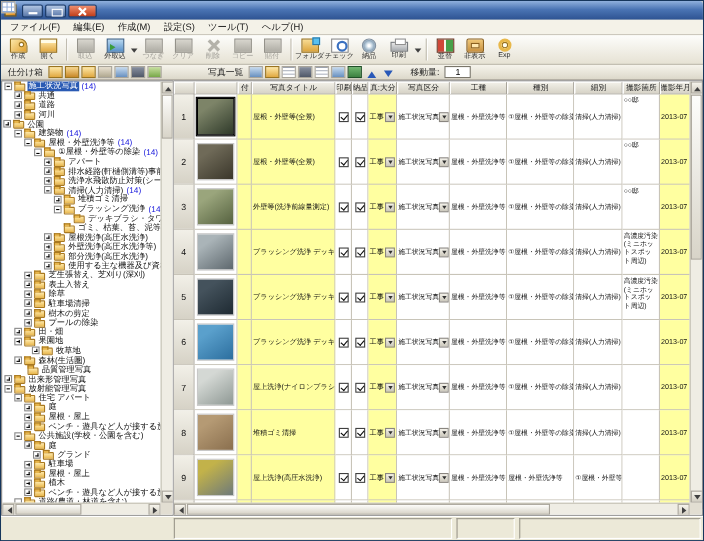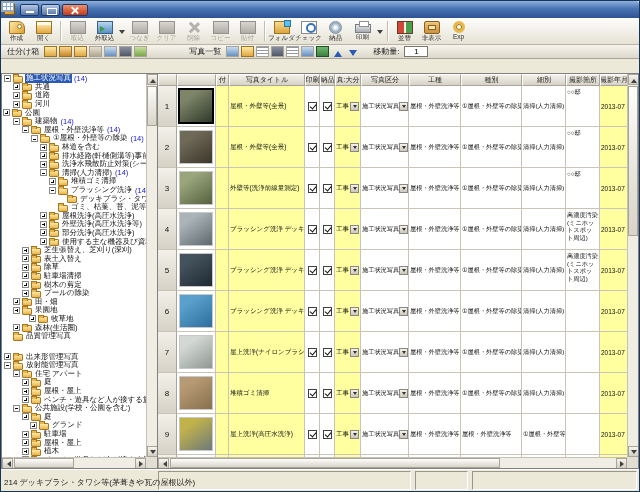--- a/index.html
+++ b/index.html
@@ -133,20 +133,28 @@
 
 <div class="window">
 
   <div class="titlebar">
     <div class="app-icon"></div>
     <div class="winbtn wb-min"></div>
     <div class="winbtn wb-max"></div>
     <div class="winbtn close wb-close"></div>
   </div>
 
+  <div class="menubar">
+      <div class="menu-item">ファイル(F)</div>
+      <div class="menu-item">編集(E)</div>
+      <div class="menu-item">作成(M)</div>
+      <div class="menu-item">設定(S)</div>
+      <div class="menu-item">ツール(T)</div>
+      <div class="menu-item">ヘルプ(H)</div>
+    </div>
 
   <div class="toolbar">
       <div class="tbtn">
         <div class="ic ic-create"></div>
         <span class="tlabel">作成</span>
       </div>
       <div class="tbtn">
         <div class="ic ic-open"></div>
         <span class="tlabel">開く</span>
       </div>
@@ -288,21 +296,21 @@
           </div>
           <div class="tree-row" style="padding-left: 29px;">
             <span class="tw-box"></span>
             <span class="tw-folder"></span>
             <span class="tw-label">①屋根・外壁等の除染</span>
             <span class="tw-count">(14)</span>
           </div>
           <div class="tree-row" style="padding-left: 38px;">
             <span class="tw-box plus"></span>
             <span class="tw-folder"></span>
-            <span class="tw-label">林道を含む</span>
+            <span class="tw-label">アパート</span>
           </div>
           <div class="tree-row" style="padding-left: 38px;">
             <span class="tw-box plus"></span>
             <span class="tw-folder"></span>
             <span class="tw-label">排水経路(軒樋側溝等)事前</span>
           </div>
           <div class="tree-row" style="padding-left: 38px;">
             <span class="tw-box plus"></span>
             <span class="tw-folder"></span>
             <span class="tw-label">洗浄水飛散防止対策(シート)</span>
@@ -397,26 +405,26 @@
           <div class="tree-row" style="padding-left: 27px;">
             <span class="tw-box plus"></span>
             <span class="tw-folder"></span>
             <span class="tw-label">牧草地</span>
           </div>
           <div class="tree-row" style="padding-left: 11px;">
             <span class="tw-box plus"></span>
             <span class="tw-folder"></span>
             <span class="tw-label">森林(生活圏)</span>
           </div>
+          <div class="tree-row" style="padding-left: 14px;">
+            <span class="tw-spacer"></span>
+            <span class="tw-folder"></span>
+            <span class="tw-label">品質管理写真</span>
+          </div>
           <div class="tree-row" style="padding-left: 2px;">
-            <span class="tw-spacer"></span>
-            <span class="tw-folder"></span>
-            <span class="tw-label">品質管理写真</span>
-          </div>
-          <div class="tree-row" style="padding-left: 2px; margin-top: 12px;">
             <span class="tw-box plus"></span>
             <span class="tw-folder"></span>
             <span class="tw-label">出来形管理写真</span>
           </div>
           <div class="tree-row" style="padding-left: 2px;">
             <span class="tw-box"></span>
             <span class="tw-folder"></span>
             <span class="tw-label">放射能管理写真</span>
           </div>
           <div class="tree-row" style="padding-left: 11px;">
@@ -789,16 +797,15 @@
     </div>
 
   </div>
 
   <div class="statusbar">
     <div class="status-panels">
       <div class="spanel" style="width:253px"></div>
       <div class="spanel" style="width:53px"></div>
       <div class="spanel" style="flex:1"></div>
     </div>
-    <div class="status-text">214 デッキブラシ・タワシ等(茅葺きや瓦の屋根以外)</div>
   </div>
 
 </div>
 
 </body></html>

